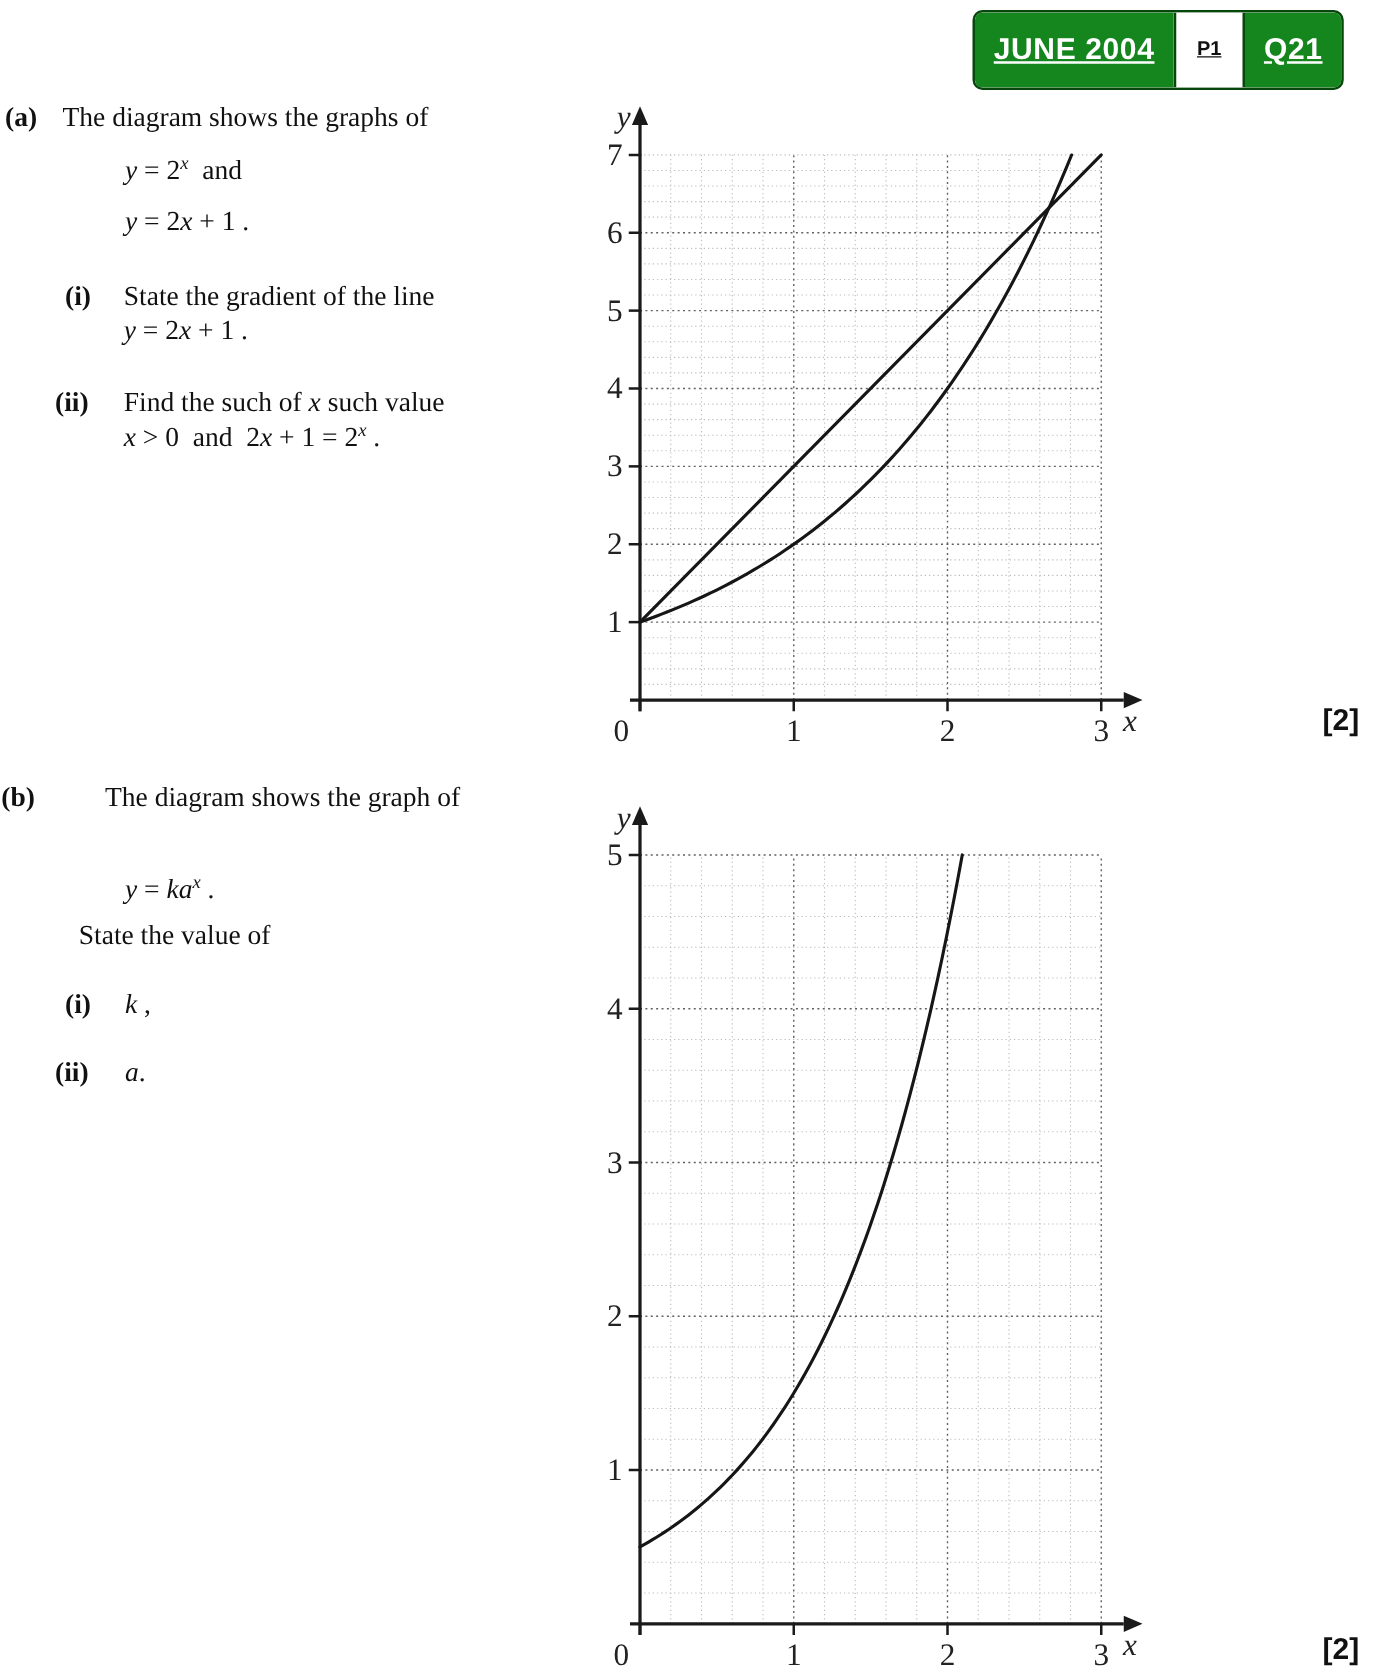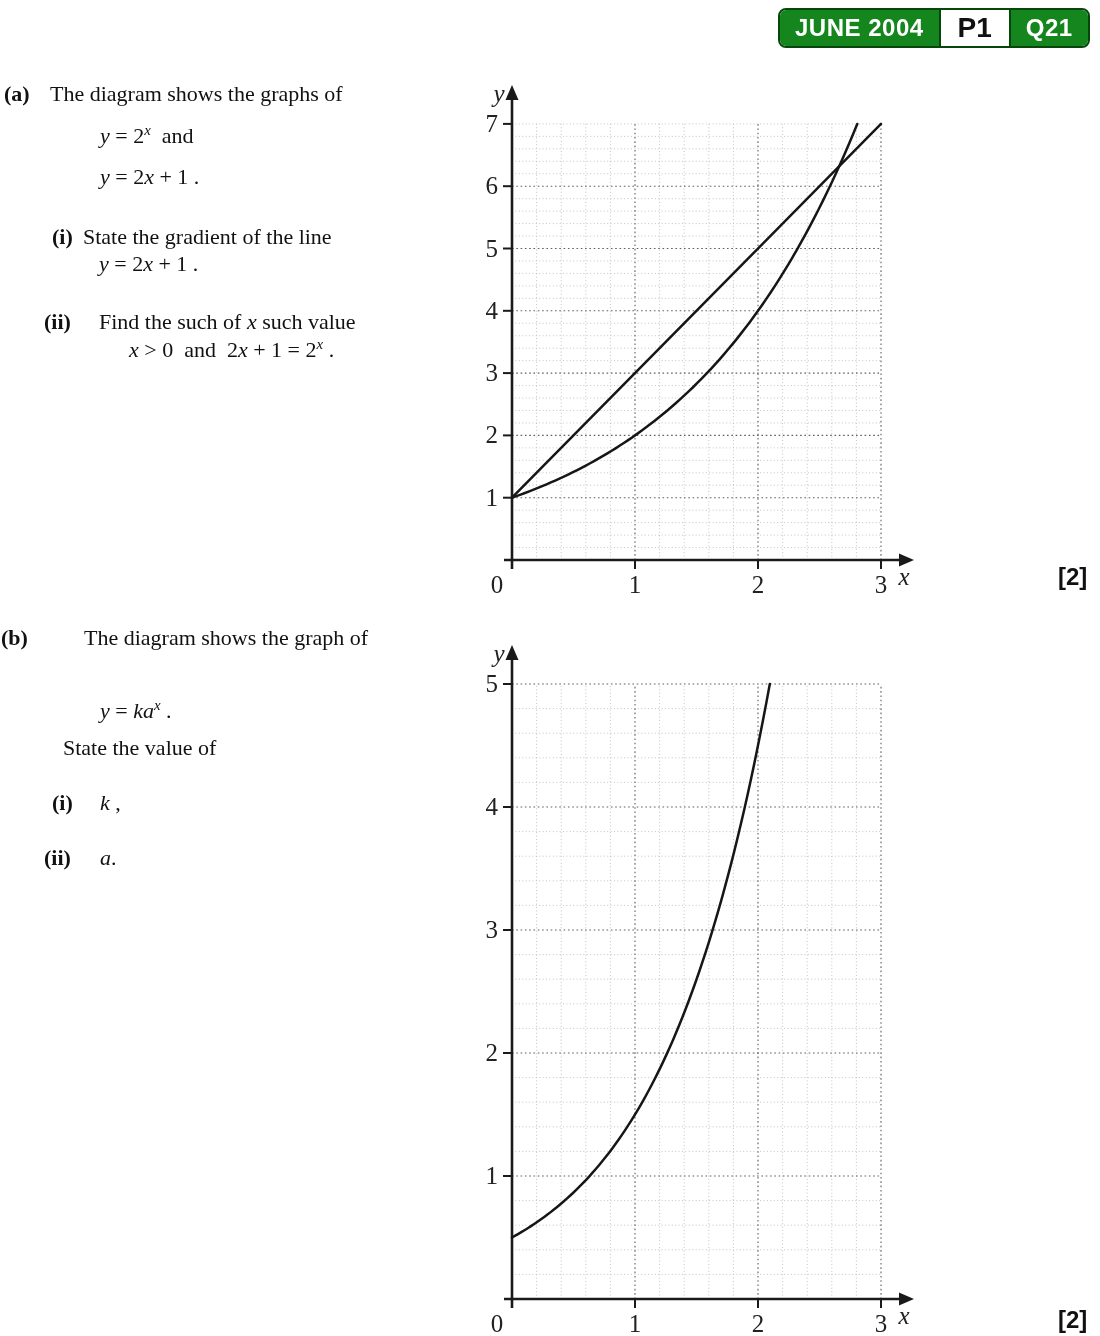--- a/index.html
+++ b/index.html
@@ -12,24 +12,24 @@
   .bold{font-weight:bold;}
   .math{white-space:pre;}
   .it{font-style:italic;}
   sup{font-size:68%;vertical-align:baseline;position:relative;top:-0.55em;line-height:0;}
   
   .badge{
     position:absolute;left:778px;top:8px;display:flex;align-items:stretch;
     border:2px solid var(--badge-border);border-radius:8px;overflow:hidden;
     font-family:"Liberation Sans", sans-serif;font-weight:700;font-size:24px;line-height:1;
   }
-  .badge .seg{display:flex;align-items:center;justify-content:center;height:36px;padding:0 15px;}
+  .badge .seg{display:flex;align-items:center;justify-content:center;height:60px;padding:0 15px;text-decoration:underline;}
   .badge .seg.green{background:var(--badge-green);color:#ffffff;letter-spacing:0.5px;}
   .badge .seg.white{
-    background:#ffffff;color:#111;font-size:28px;padding:0 17px;
+    background:#ffffff;color:#111;font-size:16px;padding:0 17px;
     border-left:2px solid var(--badge-border);border-right:2px solid var(--badge-border);
   }
   .marks{
     position:absolute;font-family:"Liberation Sans", sans-serif;
     font-weight:700;font-size:24px;color:#111;
   }
   .chart-holder svg{display:block;}
 </style>
 </head>
 <body>
@@ -39,26 +39,26 @@
   <span class="seg white">P1</span>
   <span class="seg green">Q21</span>
 </div>
 
 <div class="abs t22 bold" style="left:4px;top:81px;">(a)</div>
 <div class="abs t22" style="left:50px;top:81px;">The diagram shows the graphs of</div>
 <div class="abs t22 math" style="left:100px;top:123px;"><span class="it">y</span><span> = 2</span><sup class="it">x</sup><span>  and</span></div>
 <div class="abs t22 math" style="left:100px;top:164px;"><span class="it">y</span><span> = 2</span><span class="it">x</span><span> + 1 .</span></div>
 
 <div class="abs t22 bold" style="left:52px;top:224px;">(i)</div>
-<div class="abs t22" style="left:83px;top:224px;text-align:center;">State the gradient of the line</div>
+<div class="abs t22" style="left:99px;top:224px;text-align:center;">State the gradient of the line</div>
 <div class="abs t22 math" style="left:99px;top:251px;"><span class="it">y</span><span> = 2</span><span class="it">x</span><span> + 1 .</span></div>
 
 <div class="abs t22 bold" style="left:44px;top:309px;">(ii)</div>
 <div class="abs t22 math" style="left:99px;top:309px;"><span>Find the such of </span><span class="it">x</span><span> such value</span></div>
-<div class="abs t22 math" style="left:99px;top:337px;margin-left:30px;"><span class="it">x</span><span> &gt; 0  and  2</span><span class="it">x</span><span> + 1 = 2</span><sup class="it">x</sup><span> .</span></div>
+<div class="abs t22 math" style="left:99px;top:337px;"><span class="it">x</span><span> &gt; 0  and  2</span><span class="it">x</span><span> + 1 = 2</span><sup class="it">x</sup><span> .</span></div>
 
 <div class="abs t22 bold" style="left:1px;top:625px;">(b)</div>
 <div class="abs t22" style="left:51px;top:625px;margin-left:33px;">The diagram shows the graph of</div>
 <div class="abs t22 math" style="left:100px;top:698px;"><span class="it">y</span><span> = </span><span class="it">ka</span><sup class="it">x</sup><span> .</span></div>
 <div class="abs t22" style="left:63px;top:735px;">State the value of</div>
 
 <div class="abs t22 bold" style="left:52px;top:790px;">(i)</div>
 <div class="abs t22 math" style="left:100px;top:790px;"><span class="it">k</span><span> ,</span></div>
 <div class="abs t22 bold" style="left:44px;top:845px;">(ii)</div>
 <div class="abs t22 math" style="left:100px;top:845px;"><span class="it">a</span><span>.</span></div>

